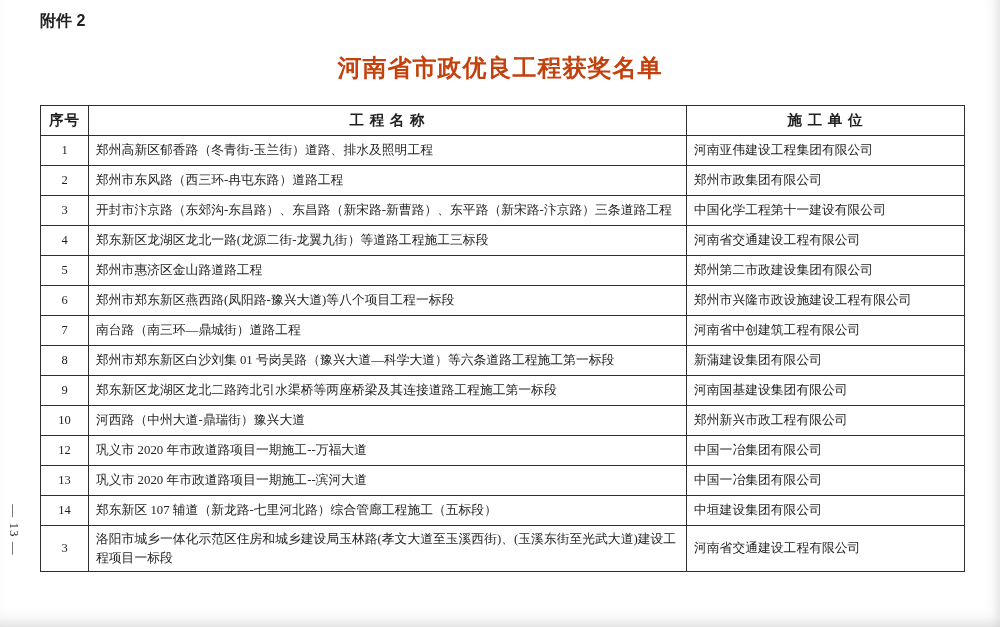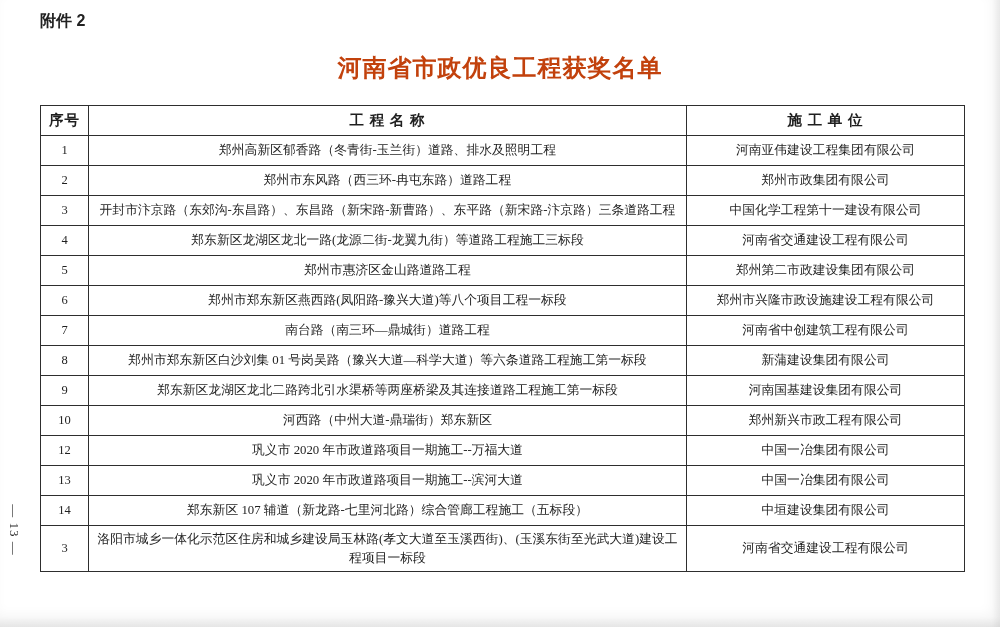--- a/index.html
+++ b/index.html
@@ -49,21 +49,20 @@
     position: absolute;
     left: 40px; top: 105px;
     width: 924px;
     border-collapse: collapse;
     table-layout: fixed;
   }
   .award-table th, .award-table td {
     border: 1px solid #2e2e2e;
     vertical-align: middle;
     color: #1f1f1f;
-    text-align: center;
   }
   .award-table th {
     height: 30px;
     font-size: 14.5px;
     font-weight: bold;
     text-align: center;
     letter-spacing: 1px;
     padding: 2px 4px;
   }
   .award-table td {
@@ -155,21 +154,21 @@
           <td>郑州市郑东新区白沙刘集 01 号岗吴路（豫兴大道—科学大道）等六条道路工程施工第一标段</td>
           <td>新蒲建设集团有限公司</td>
         </tr>
         <tr>
           <td class="col-no">9</td>
           <td>郑东新区龙湖区龙北二路跨北引水渠桥等两座桥梁及其连接道路工程施工第一标段</td>
           <td>河南国基建设集团有限公司</td>
         </tr>
         <tr>
           <td class="col-no">10</td>
-          <td>河西路（中州大道-鼎瑞街）郑东新区</td>
+          <td>河西路（中州大道-鼎瑞街）豫兴大道</td>
           <td>郑州新兴市政工程有限公司</td>
         </tr>
         <tr>
           <td class="col-no">12</td>
           <td>巩义市 2020 年市政道路项目一期施工--万福大道</td>
           <td>中国一冶集团有限公司</td>
         </tr>
         <tr>
           <td class="col-no">13</td>
           <td>巩义市 2020 年市政道路项目一期施工--滨河大道</td>

